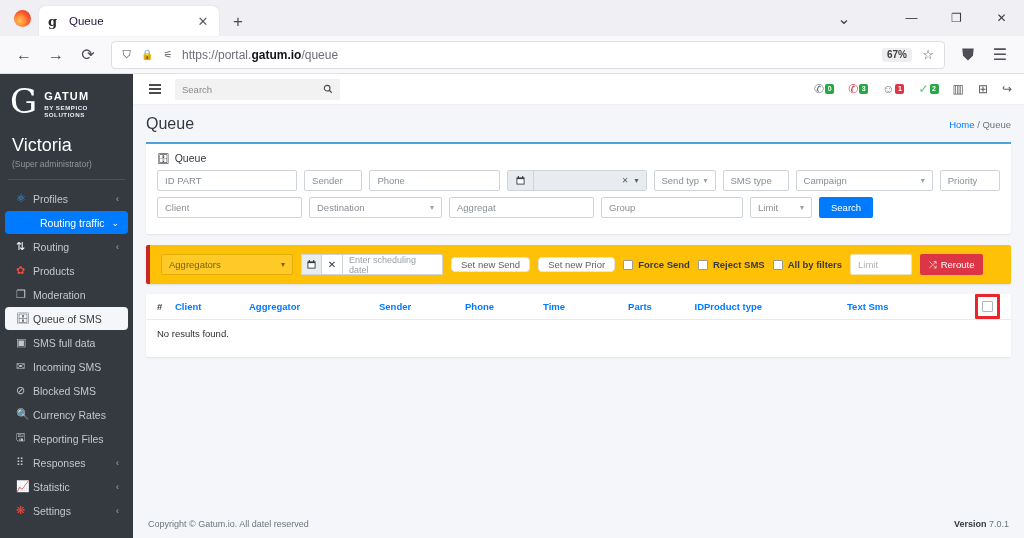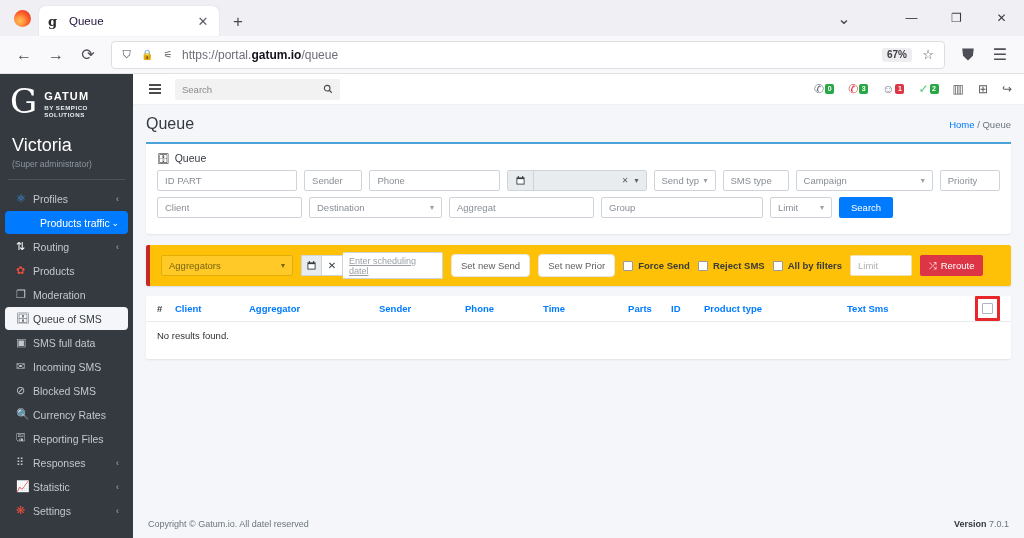--- a/index.html
+++ b/index.html
@@ -165,27 +165,26 @@
   .ysched { display: flex; align-items: center; height: 21px; }
   .ysched .ic {
     width: 21px; height: 21px; background: #e9ecef; border: 1px solid #ced4da;
     display: flex; align-items: center; justify-content: center; font-size: 9px; color: #343a40;
   }
   .ysched .x {
     width: 21px; height: 21px; background: #ffffff; border: 1px solid #ced4da; border-left: none;
     display: flex; align-items: center; justify-content: center; font-size: 10px; color: #343a40;
   }
   .ysched .inp {
-    width: 100px; height: 27px; background: #ffffff; border: 1px solid #ced4da; border-left: none;
+    width: 100px; height: 21px; background: #ffffff; border: 1px solid #ced4da; border-left: none;
     display: flex; align-items: center; padding: 0 6px; font-size: 9px; color: #9aa0a6;
     border-radius: 0 2px 2px 0;
-    text-decoration: underline;
   }
   .ybtn {
-    height: 23px; background: #ffffff; border: 1px solid #e6e6e6; border-radius: 4px;
+    height: 15px; background: #ffffff; border: 1px solid #e6e6e6; border-radius: 4px;
     font-size: 9.5px; color: #5f5f5f; padding: 0 9px; display: flex; align-items: center;
     cursor: pointer; white-space: nowrap; text-align: right;
   }
   .ycb { display: flex; align-items: center; gap: 5px; font-size: 9.5px; color: #3a3a3a; font-weight: 700; cursor: pointer; }
   .ycb i { width: 10px; height: 10px; background: #fff; border: 1px solid #9a9a9a; border-radius: 1px; display: block; }
   .ylimit {
     width: 62px; height: 21px; background: #fff; border: 1px solid #f0e2b0; border-radius: 2px;
     font-size: 9.5px; color: #b0b0b0; display: flex; align-items: center; padding: 0 7px;
   }
   .btn-reroute {
@@ -270,21 +269,21 @@
       <div class="user-role">(Super administrator)</div>
       <div class="sb-div"></div>
       <div id="nav-list">
           <div class="nav-item ">
             <span class="ico ic-blue">⚛</span>
             <span class="lbl">Profiles</span>
             <span class="car">‹</span>
           </div>
           <div class="nav-item active sub">
             <span class="ico "></span>
-            <span class="lbl">Products traffic</span>
+            <span class="lbl">Routing traffic</span>
             <span class="car">⌄</span>
           </div>
           <div class="nav-item ">
             <span class="ico ic-wht">⇅</span>
             <span class="lbl">Routing</span>
             <span class="car">‹</span>
           </div>
           <div class="nav-item ">
             <span class="ico ic-red">✿</span>
             <span class="lbl">Products</span>
@@ -443,21 +442,21 @@
           <div class="frow">
             <div class="fi" style="width:145px">
                 <span class="ph">Client</span>
               </div>
             <div class="fi sel" style="width:133px">
                 <span class="ph">Destination</span>
               </div>
             <div class="fi" style="width:145px">
                 <span class="ph">Aggregat</span>
               </div>
-            <div class="fi" style="width:162px">
+            <div class="fi" style="width:142px">
                 <span class="ph">Group</span>
               </div>
             <div class="fi sel" style="width:62px">
                 <span class="ph">Limit</span>
               </div>
             <button class="btn-search">Search</button>
           </div>
         </div>
       </div>
 
@@ -500,21 +499,21 @@
 
       <div class="tcard">
         <div class="thead" id="thead">
             <span class="th thash" style="width: 18px; flex: 0 0 18px;">#</span>
             <span class="th" style="width: 74px; flex: 0 0 74px;">Client</span>
             <span class="th" style="width: 130px; flex: 0 0 130px;">Aggregator</span>
             <span class="th" style="width: 86px; flex: 0 0 86px;">Sender</span>
             <span class="th" style="width: 78px; flex: 0 0 78px;">Phone</span>
             <span class="th" style="width: 66px; flex: 0 0 66px;">Time</span>
             <span class="th" style="width: 62px; flex: 0 0 62px; text-align: center;">Parts</span>
-            <span class="th" style="width: 33px; flex: 0 0 33px;">ID</span>
+            <span class="th" style="width: 33px; flex: 0 0 33px; text-align: right;">ID</span>
             <span class="th" style="width: 143px; flex: 0 0 143px;">Product type</span>
             <span class="th" style="width: 60px; flex: 0 0 60px;">Text Sms</span>
             <span class="hl-box">
               <i></i>
             </span>
           </div>
         <div class="tno">No results found.</div>
       </div>
 
       <div class="footer">

